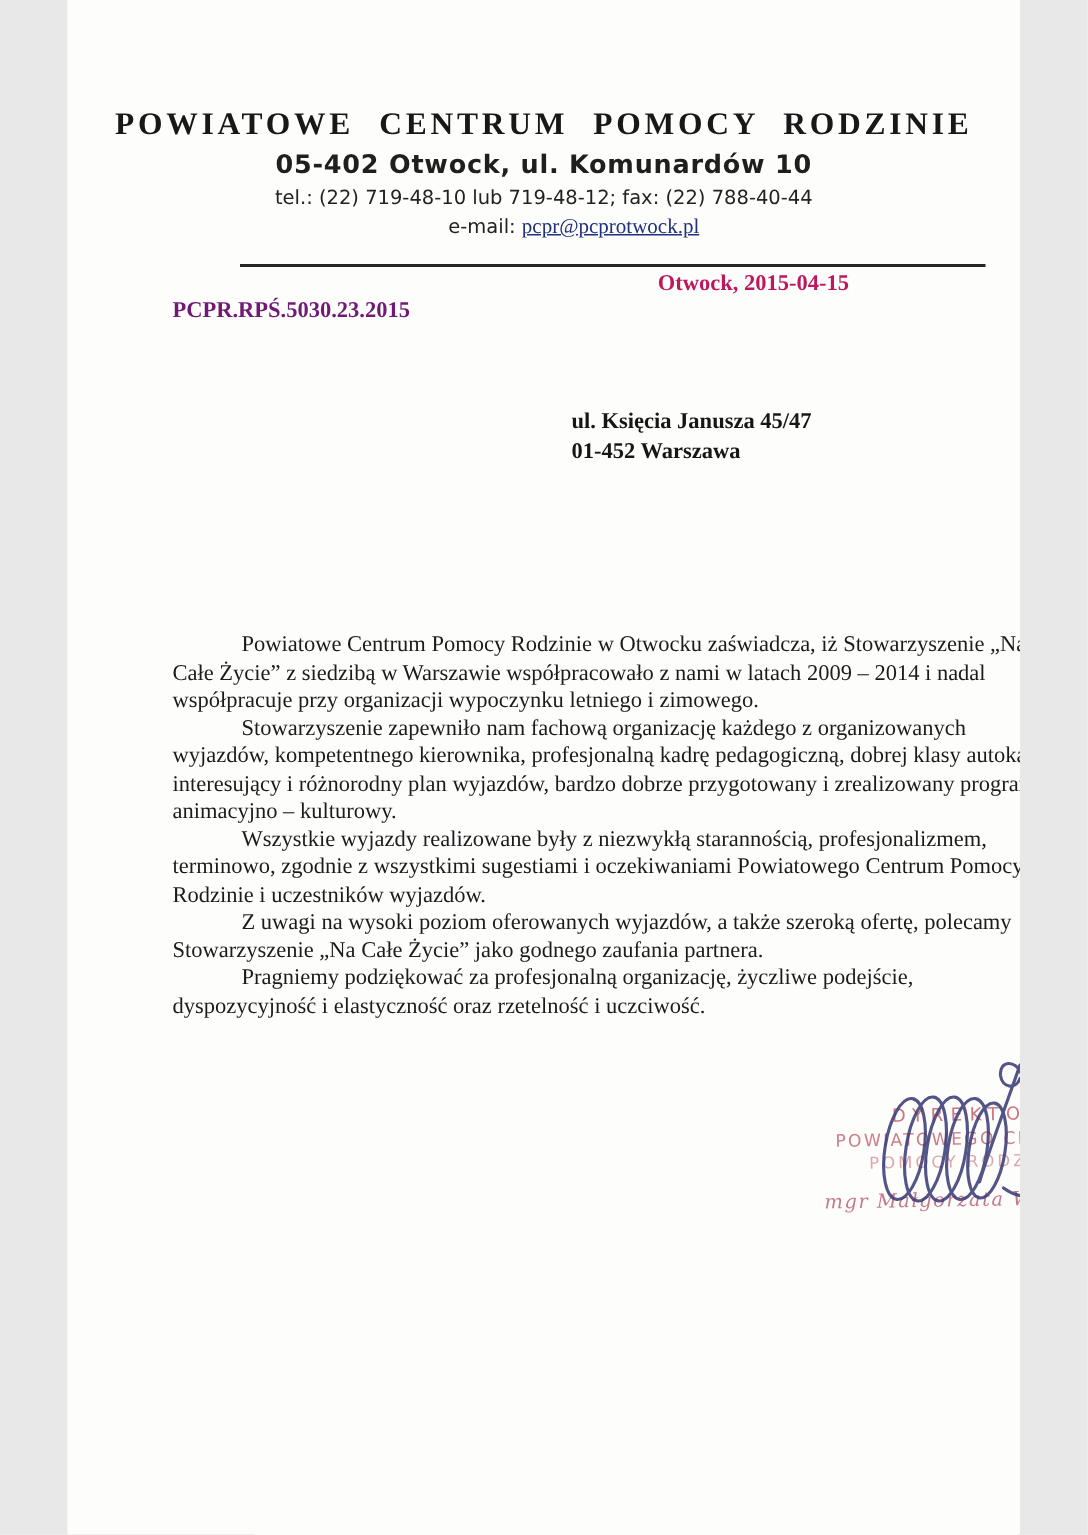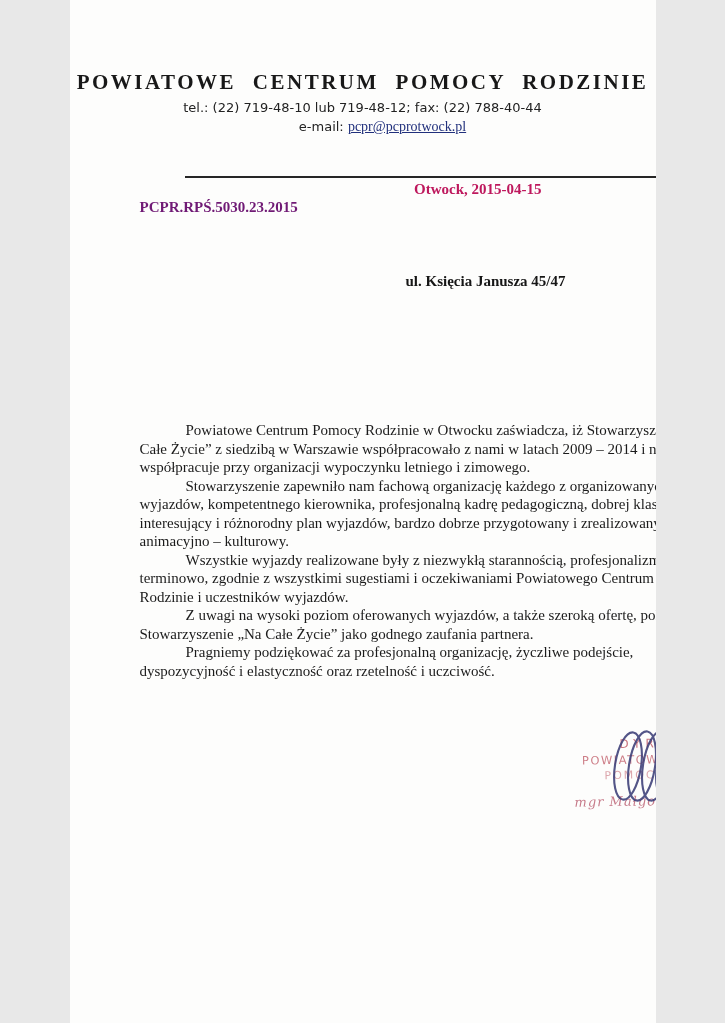--- a/index.html
+++ b/index.html
@@ -2,21 +2,21 @@
 <html><head>
 <meta charset="utf-8">
 <style>
   html, body {
     margin: 0;
     padding: 0;
     background: #e8e8e8;
   }
   .page {
     position: relative;
-    width: 586px;
+    width: 635px;
     height: 1023px;
     margin: 0 auto;
     background: #fdfdfc;
     overflow: hidden;
     font-family: "Liberation Serif", serif;
     color: #1c1c1c;
   }
 
   
   .letterhead {
@@ -170,34 +170,36 @@
     pointer-events: none;
   }
 </style>
 </head>
 <body>
 
 <div class="page">
 
   <div class="letterhead">
     <div class="org-name">POWIATOWE CENTRUM POMOCY RODZINIE</div>
+    <div class="org-address">05-402 Otwock, ul. Komunardów 10</div>
     <div class="org-phone">tel.: (22) 719-48-10 lub 719-48-12; fax: (22) 788-40-44</div>
     <div class="org-email">
       <span>e-mail:</span>
       <a href="#">pcpr@pcprotwock.pl</a>
     </div>
   </div>
 
   <div class="head-rule"></div>
 
   <div class="place-date">Otwock, 2015-04-15</div>
   <div class="reference">PCPR.RPŚ.5030.23.2015</div>
 
   <div class="recipient">
     <div>ul. Księcia Janusza 45/47</div>
+    <div>01-452  Warszawa</div>
   </div>
 
   <div class="letter-body">
     <p>Powiatowe Centrum Pomocy Rodzinie w Otwocku zaświadcza, iż Stowarzyszenie „Na Całe Życie” z siedzibą w Warszawie współpracowało z nami w latach 2009 – 2014 i nadal współpracuje przy organizacji wypoczynku letniego i zimowego.</p>
     <p>Stowarzyszenie zapewniło nam fachową organizację każdego z organizowanych wyjazdów, kompetentnego kierownika, profesjonalną kadrę pedagogiczną, dobrej klasy autokar, interesujący i różnorodny plan wyjazdów, bardzo dobrze przygotowany i zrealizowany program animacyjno – kulturowy.</p>
     <p>Wszystkie wyjazdy realizowane były z niezwykłą starannością, profesjonalizmem, terminowo, zgodnie z wszystkimi sugestiami i oczekiwaniami Powiatowego Centrum Pomocy Rodzinie i uczestników wyjazdów.</p>
     <p>Z uwagi na wysoki poziom oferowanych wyjazdów, a także szeroką ofertę, polecamy Stowarzyszenie „Na Całe Życie” jako godnego zaufania partnera.</p>
     <p>Pragniemy podziękować za profesjonalną organizację, życzliwe podejście, dyspozycyjność  i  elastyczność oraz rzetelność i uczciwość.</p>
   </div>
 

